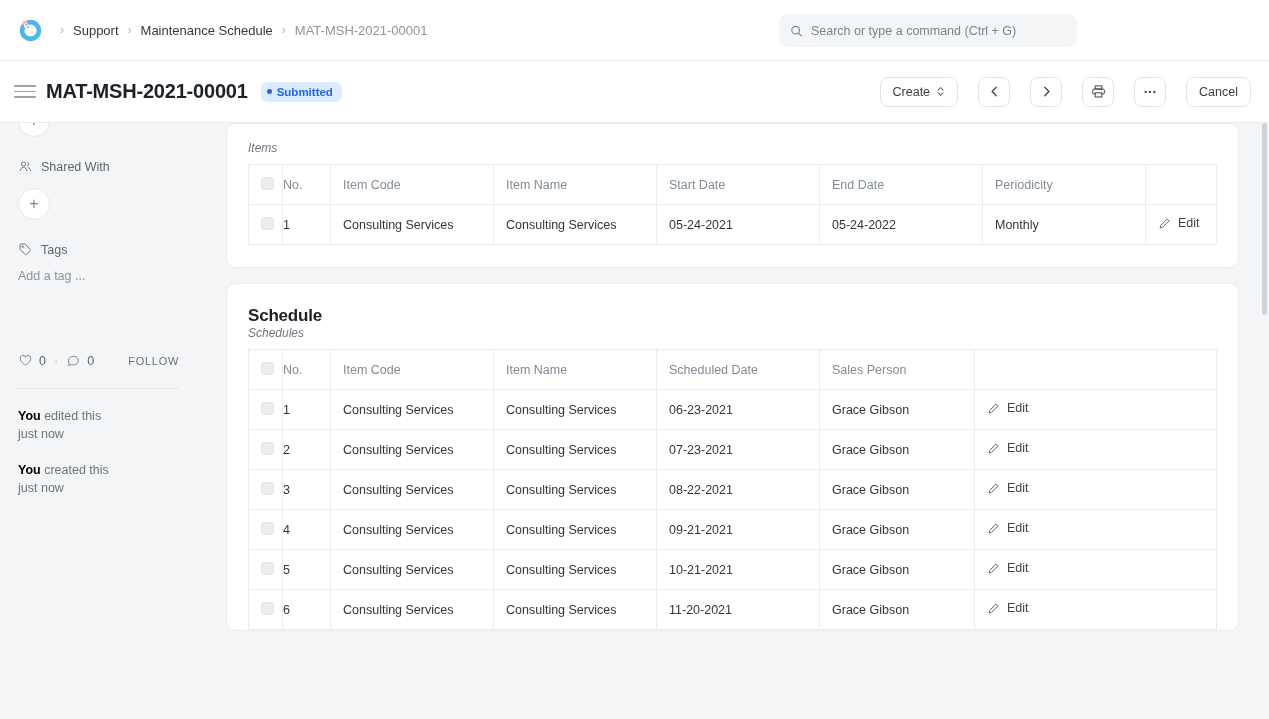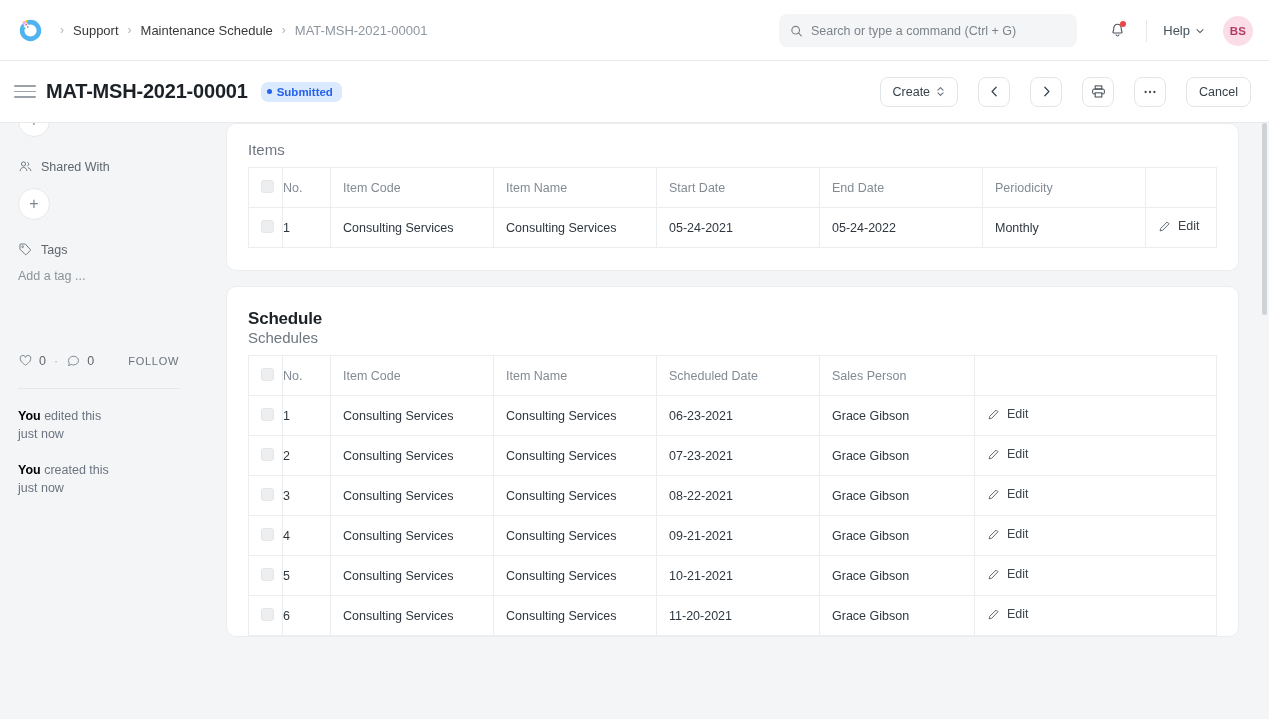--- a/index.html
+++ b/index.html
@@ -131,21 +131,21 @@
   }
   .card {
     background: #ffffff;
     border: 1px solid #ebedef;
     border-radius: 10px;
     padding: 17px 21px 22px 21px;
   }
   .card + .card { margin-top: 15px; }
   .card.sched { padding: 22px 21px 0 21px; }
 
-  .grid-label { font-size: 15px; color: #6e7781; margin-bottom: 9px; }
+  .grid-label { font-size: 12px; color: #6e7781; margin-bottom: 9px; font-style: italic; }
   .section-title { font-size: 17px; font-weight: 700; color: #1c2127; letter-spacing: -0.2px; }
   .gen-btn { margin: 21px 0 24px 0; }
 
   
   table.grid { width: 100%; border-collapse: collapse; table-layout: fixed; }
   table.grid th, table.grid td {
     border: 1px solid #ebedef;
     height: 40px; padding: 0 12px;
     text-align: left; font-weight: 400; vertical-align: middle;
   }
@@ -200,40 +200,20 @@
   </div>
 
   <div class="searchbox">
     <svg width="14" height="14" viewBox="0 0 16 16">
       <circle cx="7" cy="7" r="4.7" fill="none" stroke="#7b838b" stroke-width="1.4"></circle>
       <line x1="10.4" y1="10.4" x2="14" y2="14" stroke="#7b838b" stroke-width="1.4" stroke-linecap="round"></line>
     </svg>
     <input type="text" placeholder="Search or type a command (Ctrl + G)" style="">
   </div>
 
-  <div class="nav-right">
-    <div class="bell-btn">
-      <svg width="17" height="17" viewBox="0 0 20 20">
-        <path d="M10 2.6c-2.6 0-4.3 1.9-4.3 4.3 0 3.5-1.1 4.4-1.1 5.2 0 .5.4.8 1 .8h8.8c.6 0 1-.3 1-.8 0-.8-1.1-1.7-1.1-5.2 0-2.4-1.7-4.3-4.3-4.3z" fill="none" stroke="#4a535c" stroke-width="1.25" stroke-linejoin="round"></path>
-        <path d="M8.3 15c.2.9.9 1.5 1.7 1.5s1.5-.6 1.7-1.5" fill="none" stroke="#4a535c" stroke-width="1.25" stroke-linecap="round"></path>
-      </svg>
-      <span class="bell-dot"></span>
-    </div>
-
-    <div class="nav-divider"></div>
-
-    <div class="help-btn">
-      <span>Help</span>
-      <svg width="10" height="10" viewBox="0 0 12 12">
-        <path d="M2.4 4.4 L6 8 L9.6 4.4" fill="none" stroke="#57616a" stroke-width="1.3" stroke-linecap="round" stroke-linejoin="round"></path>
-      </svg>
-    </div>
-
-    <div class="avatar">BS</div>
-  </div>
 </div>
 
 <div class="page-head">
   <div class="hamburger">
     <span></span>
     <span></span>
     <span></span>
   </div>
 
   <div class="doc-title">MAT-MSH-2021-00001</div>

